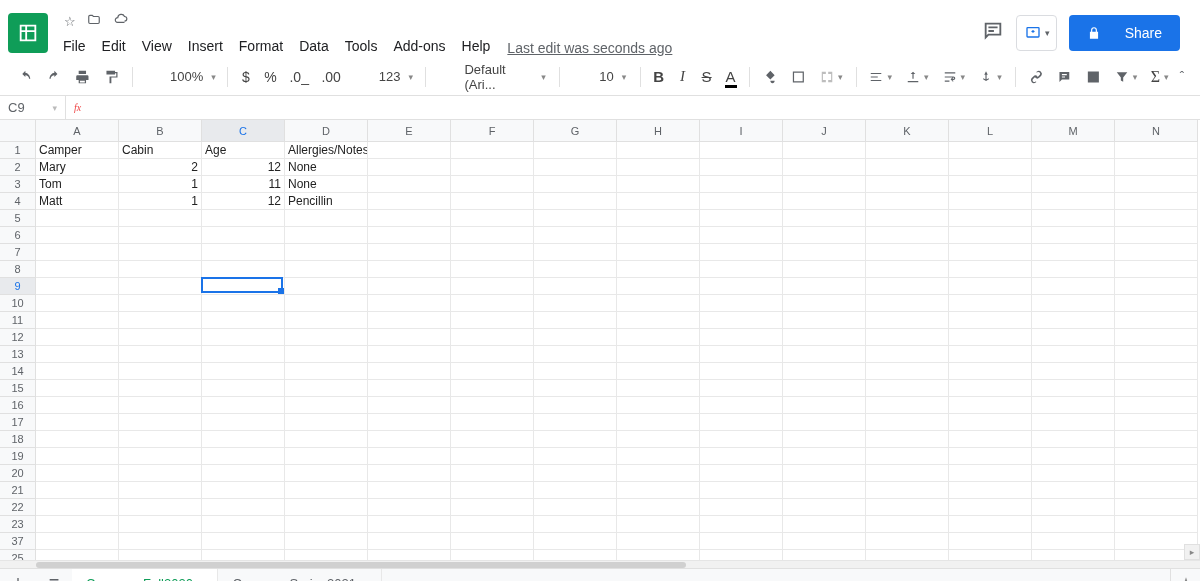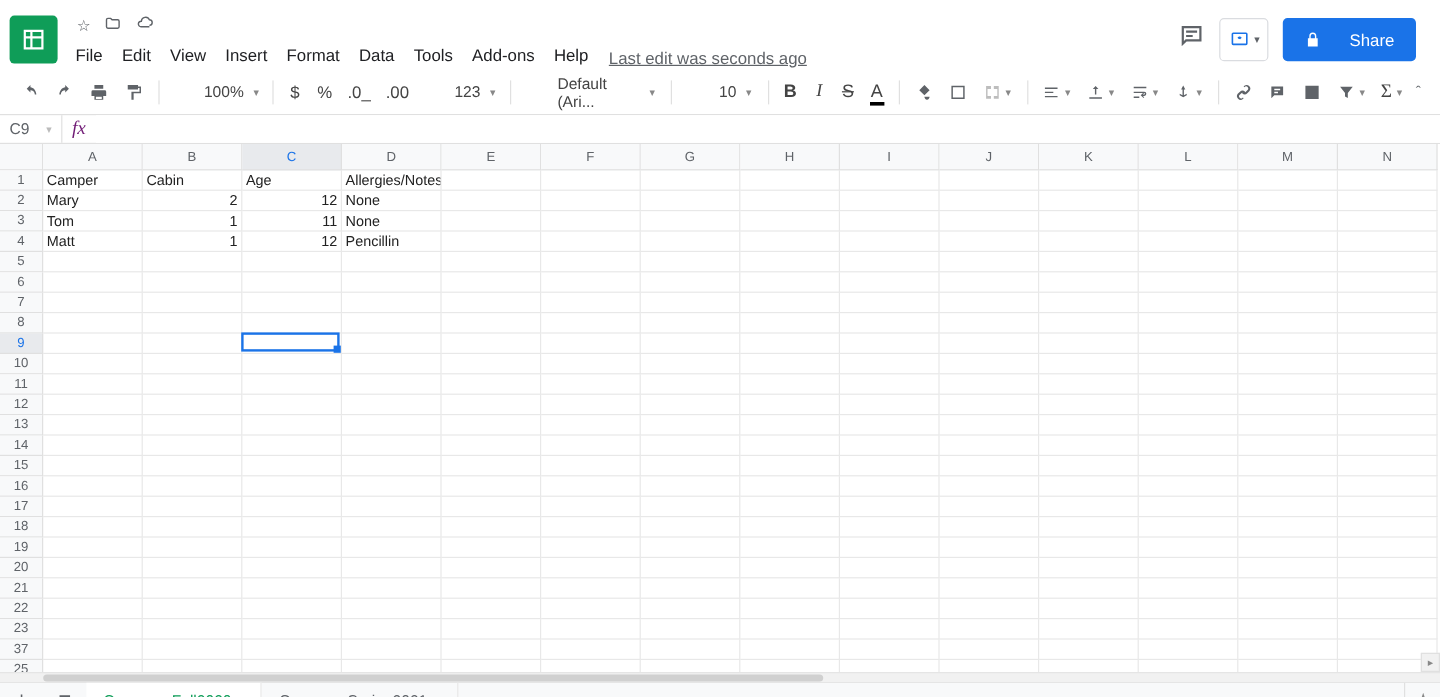--- a/index.html
+++ b/index.html
@@ -34,23 +34,23 @@
 .tb.strike { text-decoration: line-through; font-size: 15px; }
 .tb.underline-color { position: relative; font-size: 15px; }
 .tb.underline-color::after { content: ""; position: absolute; bottom: 2px; left: 5px; right: 5px; height: 3px; background: #000; }
 .tb svg { width: 16px; height: 16px; fill: #5f6368; }
 .tb-disabled { color: #bdbdbd; }
 .tb-disabled svg { fill: #bdbdbd; }
 .toolbar-collapse { margin-left: auto; cursor: pointer; color: #5f6368; padding: 4px; }
 
 
 .formula-row { display: flex; align-items: center; height: 24px; border-bottom: 1px solid #e0e0e0; }
-.name-box { width: 52px; border-right: 1px solid #e0e0e0; padding: 0 8px; font-size: 13px; color: #5f6368; display: flex; align-items: center; justify-content: space-between; height: 100%; }
+.name-box { width: 66px; border-right: 1px solid #e0e0e0; padding: 0 8px; font-size: 13px; color: #5f6368; display: flex; align-items: center; justify-content: space-between; height: 100%; }
 .name-box .drop { font-size: 9px; color: #bbb; }
-.fx-label { font-family: Georgia, serif; font-style: italic; color: #701a75; padding: 0 8px; font-size: 16px; }
+.fx-label { font-family: Georgia, serif; font-style: italic; color: #ef4444; padding: 0 8px; font-size: 10px; }
 .formula-input { flex: 1; height: 100%; border: none; outline: none; font-size: 13px; }
 
 
 .grid-container { position: relative; overflow: hidden; height: 440px; }
 .grid { display: grid; grid-template-columns: 36px repeat(14, 83px); }
 .col-header, .row-header, .corner { background: #f8f9fa; border-right: 1px solid #e0e0e0; border-bottom: 1px solid #e0e0e0; display: flex; align-items: center; justify-content: center; font-size: 11px; color: #5f6368; }
 .col-header { height: 22px; }
 .row-header { height: 17px; }
 .corner { height: 22px; }
 .cell { border-right: 1px solid #e8e8e8; border-bottom: 1px solid #e8e8e8; height: 17px; font-size: 12px; padding: 0 3px; display: flex; align-items: center; overflow: hidden; white-space: nowrap; }

